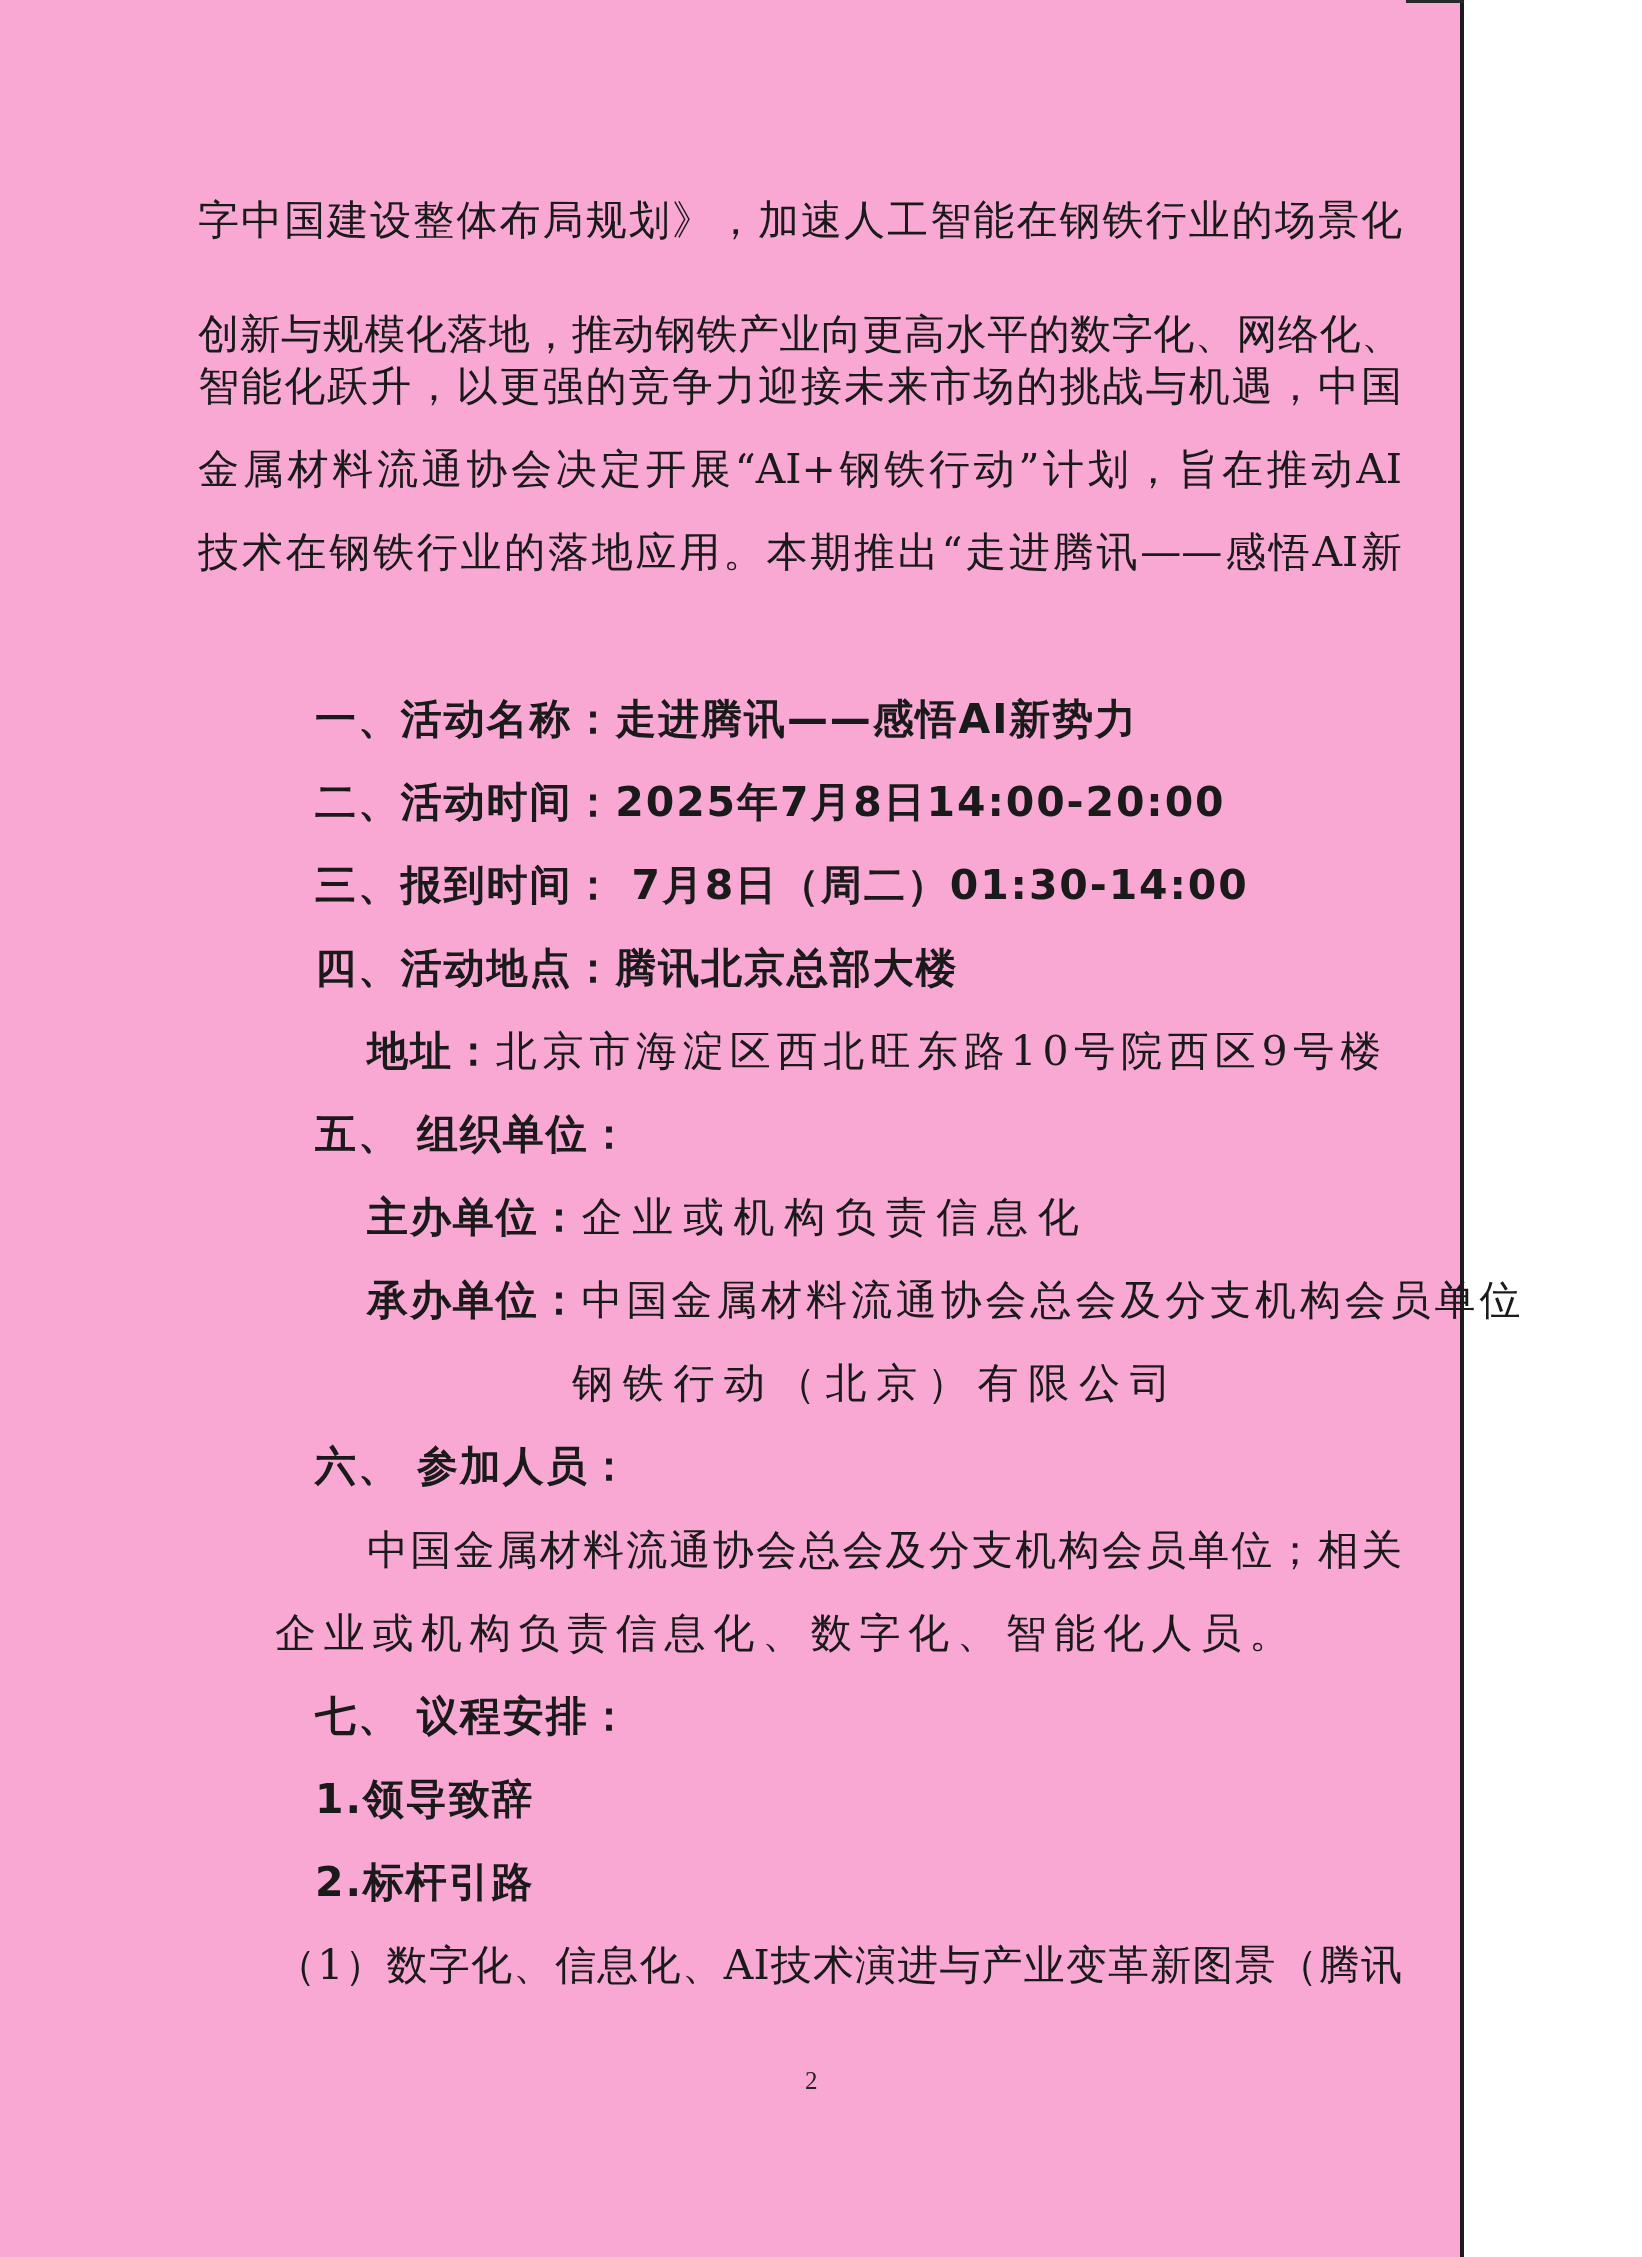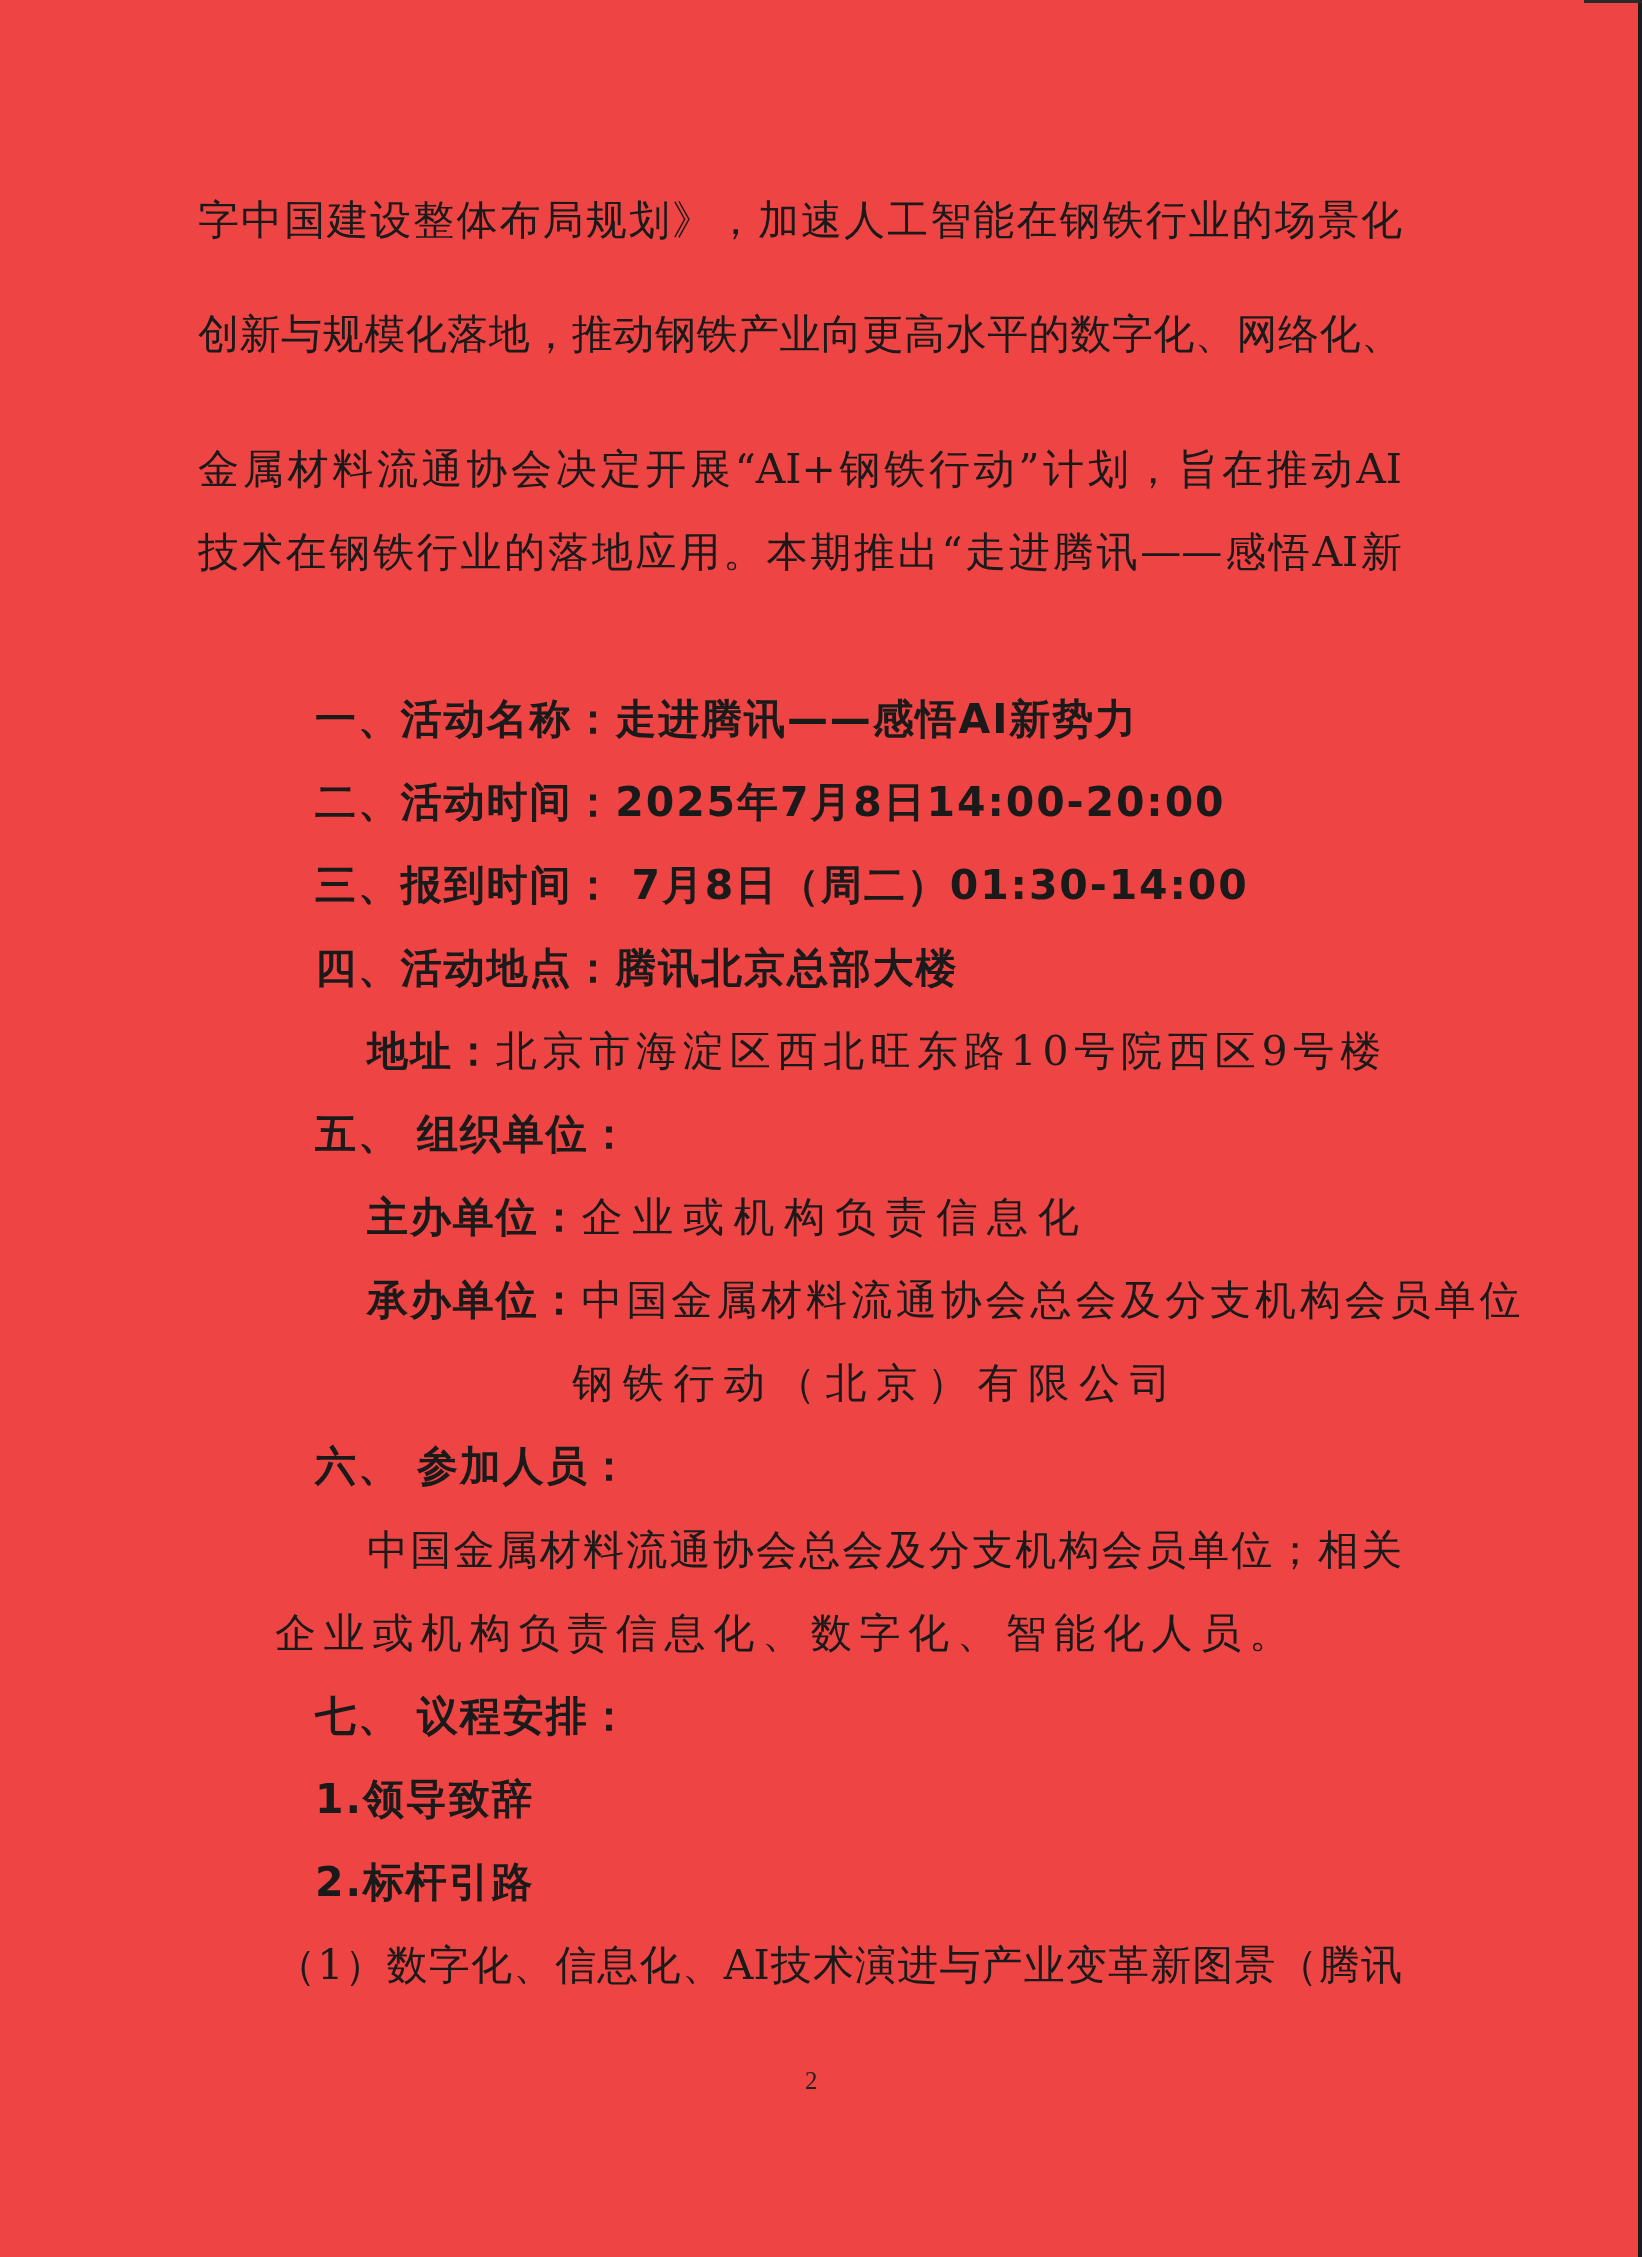--- a/index.html
+++ b/index.html
@@ -11,23 +11,23 @@
       width: 1642px;
       height: 2257px;
       position: relative;
       overflow: hidden;
       font-family: "DejaVu Serif", "Liberation Serif", serif;
       color: #1a1a1a;
     }
     .page {
       position: absolute;
       left: 0; top: 0;
-      width: 1642px;
+      width: 1464px;
       height: 2257px;
-      background: #ef4444;
+      background: #f9a8d4;
     }
     .scan-edge {
       position: absolute;
       top: 0;
       right: 0;
       width: 3.9px;
       height: 2257px;
       background: #1b1b1b;
     }
     .scan-edge-top {
@@ -85,20 +85,21 @@
 </head>
 <body>
 
 <div class="page">
 
   <div class="scan-edge"></div>
   <div class="scan-edge-top"></div>
 
   <div class="line body-text justify" style="left:198px; top:196px; width:1204px;">字中国建设整体布局规划》，加速人工智能在钢铁行业的场景化</div>
   <div class="line body-text justify" style="left:198px; top:279px; width:1204px;margin-top:31px;">创新与规模化落地，推动钢铁产业向更高水平的数字化、网络化、</div>
+  <div class="line body-text justify" style="left:198px; top:362px; width:1204px;">智能化跃升，以更强的竞争力迎接未来市场的挑战与机遇，中国</div>
   <div class="line body-text justify" style="left:198px; top:445px; width:1204px;">金属材料流通协会决定开展“AI+钢铁行动”计划，旨在推动AI</div>
   <div class="line body-text justify" style="left:198px; top:528px; width:1204px;">技术在钢铁行业的落地应用。本期推出“走进腾讯——感悟AI新</div>
 
   <div class="line bold" style="left:275px; top:695px;">
     <span>一、活动名称：</span><span>走进腾讯——感悟AI新势力</span>
   </div>
 
   <div class="line bold" style="left:275px; top:778px;">
     <span>二、活动时间：</span><span>2025年7月8日14:00-20:00</span>
   </div>

